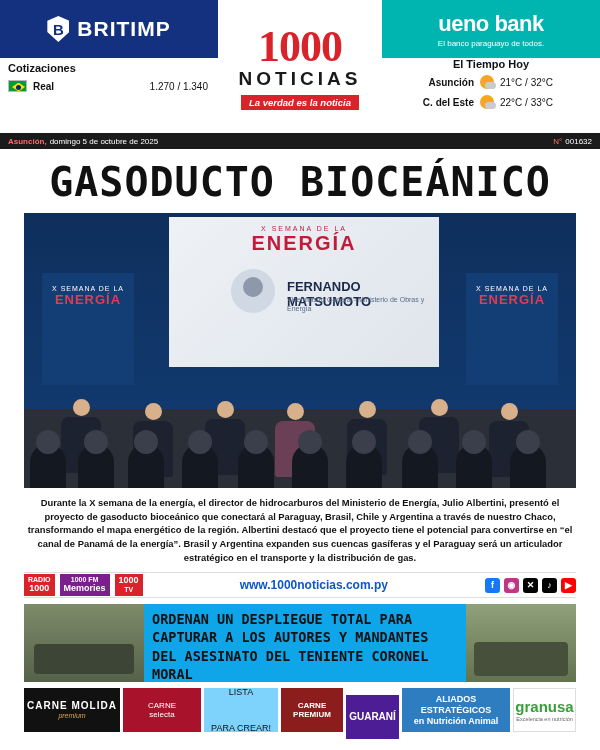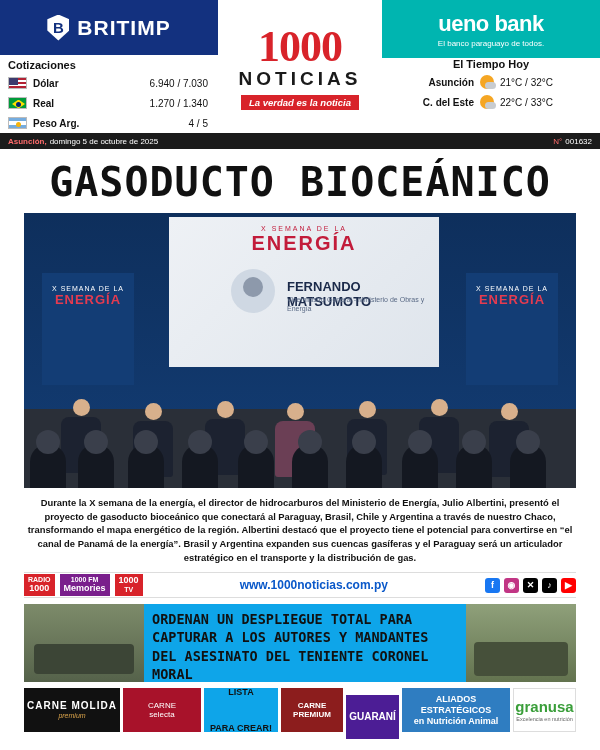--- a/index.html
+++ b/index.html
@@ -134,21 +134,21 @@
   .sec-photo2 { width:110px; background:linear-gradient(#8fa07a,#63734f); position:relative;}
   .sec-photo2::after{content:"";position:absolute;left:8px;bottom:6px;width:94px;height:34px;background:#46503a;border-radius:4px;}
 
   
   .ads { width:552px; margin:6px auto 0; height:44px; display:flex; gap:3px; }
   .ad { height:44px; display:flex; flex-direction:column; align-items:center; justify-content:center; color:#fff; font-size:8px; text-align:center; line-height:1.2;}
   .ad1 { width:96px; background:#111; }
   .ad1 .t1 { font-size:10px; font-weight:bold; letter-spacing:1px;}
   .ad1 .t2 { font-size:7px; font-style:italic; color:#d8a24a;}
   .ad2 { width:78px; background:#a8122a; }
-  .ad3 { width:74px; background:#0ea5e9; color:#111; font-weight:bold; font-size:9px;gap:25px;}
+  .ad3 { width:74px; background:#7dd3fc; color:#111; font-weight:normal; font-size:9px;gap:25px;}
   .ad4 { width:62px; background:#8c1d1d; font-size:8px; font-weight:bold;}
   .ad5 { width:53px; background:#4c1d95; font-weight:bold; font-size:10px;margin-top:7px;}
   .ad6 { width:108px; background:#2f7dc1; font-weight:bold; font-size:9px; color:#fff;}
   .ad7 { flex:1; background:#fff; color:#111; border:1px solid #ddd;}
   .ad7 .g { color:#3a9e3a; font-size:15px; font-weight:bold;}
   .ad7 .gs { font-size:5.5px; color:#666;}
 </style>
 </head>
 <body>
 
@@ -160,33 +160,23 @@
       <div class="brand-logo">
         <span class="bshield">
             <span>B</span>
           </span>
         <span class="brand-name">BRITIMP</span>
       </div>
       <div class="quotes">
         <div class="quotes-title">Cotizaciones</div>
 
         <div class="qrow">
-          <span class="flag flag-us"></span>
-          <span class="qlabel">Dólar</span>
-          <span class="qval">6.940 / 7.030</span>
-        </div>
-        <div class="qrow">
           <span class="flag flag-br"></span>
           <span class="qlabel">Real</span>
           <span class="qval">1.270 / 1.340</span>
-        </div>
-        <div class="qrow">
-          <span class="flag flag-ar"></span>
-          <span class="qlabel">Peso Arg.</span>
-          <span class="qval">4 / 5</span>
         </div>
       </div>
     </div>
 
     <div class="logo-col">
       <div class="logo-1000">1000</div>
       <div class="logo-noticias">NOTICIAS</div>
       <div class="logo-tag">La verdad es la noticia</div>
     </div>
 

